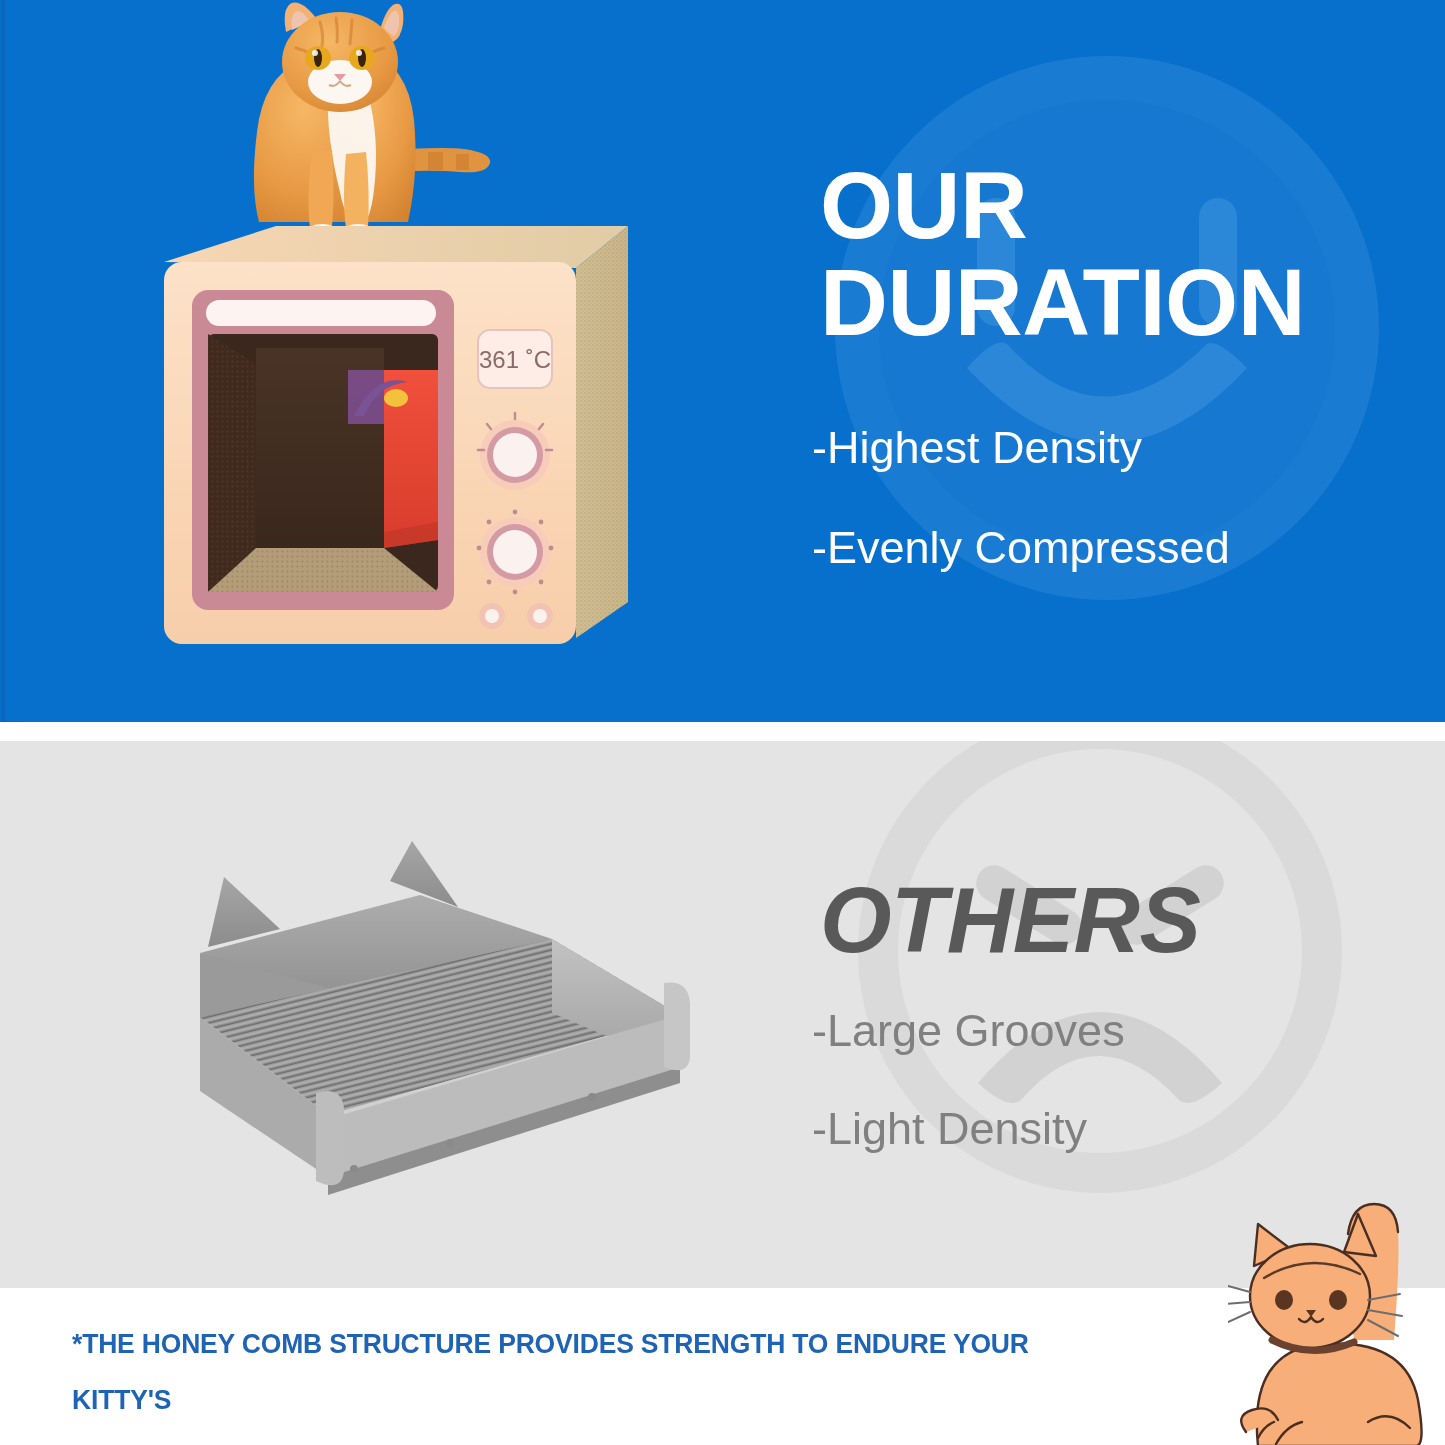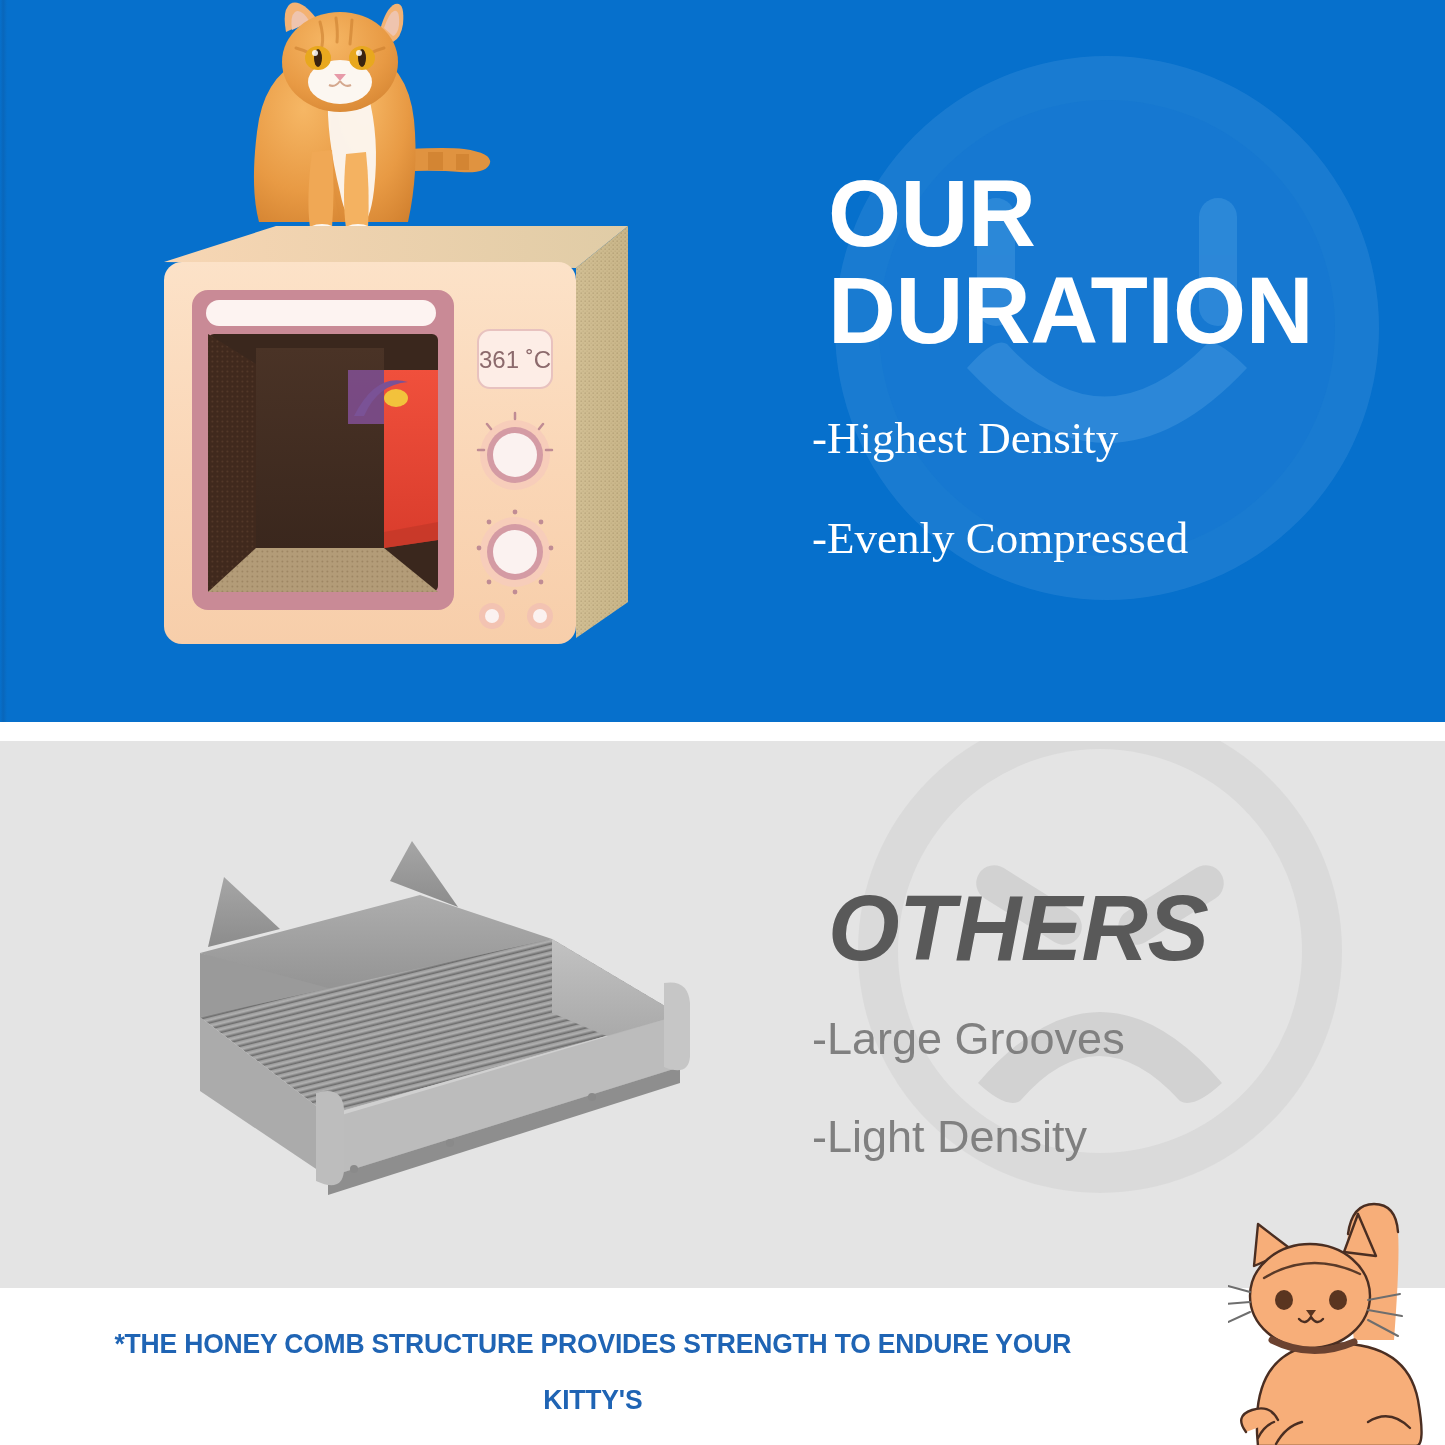--- a/index.html
+++ b/index.html
@@ -65,21 +65,21 @@
     position: absolute;
     z-index: 4;
   }
   .copy-product { left: 812px; top: 150px; width: 600px; }
   .copy-others  { left: 812px; top: 124px; width: 600px; }
 
   .headline {
     font-weight: bold;
     letter-spacing: -0.5px;
     line-height: 1.03;
-    margin: 16px;
+    margin: 8px;
   }
   .headline-product {
     font-size: 94px;
     color: #ffffff;
   }
   .headline-others {
     font-size: 92px;
     color: #595959;
     font-style: italic;
   }
@@ -98,40 +98,39 @@
     color: #ffffff;
     margin-top: 55px;
   }
   .bullets-product li:first-child { margin-top: 0; }
   .bullets-others li {
     color: #808080;
     margin-top: 53px;
   }
   .bullets-others li:first-child { margin-top: 0; }
 
-  .product-bullets-wrap { margin-top: 56px; font-family: Liberation Serif, serif; }
+  .product-bullets-wrap { margin-top: 73px; }
   .others-bullets-wrap  { margin-top: 40px; }
 
   
   .hero {
     position: absolute;
     z-index: 3;
   }
   .hero-microwave { left: 96px;  top: 0px;   width: 580px; height: 700px; }
   .hero-lounger   { left: 140px; top: 100px; width: 600px; height: 420px; }
 
   
   .footer {
     position: absolute;
     left: 0;
     top: 1288px;
     width: 1445px;
     height: 157px;
     background: #ffffff;
-    text-align: center;
   }
   .footer-text {
     position: absolute;
     left: 72px;
     top: 28px;
     width: 1120px;
     color: #1f64b4;
     font-size: 28.5px;
     font-weight: bold;
     line-height: 1.95;

